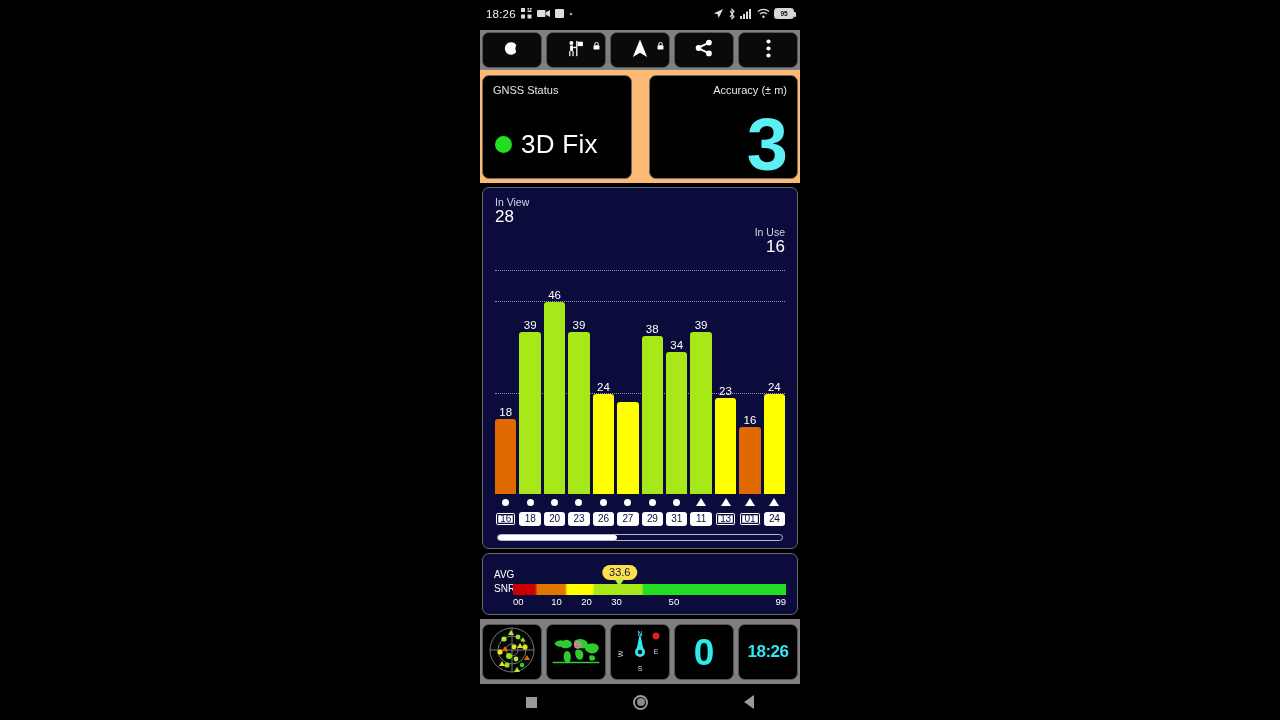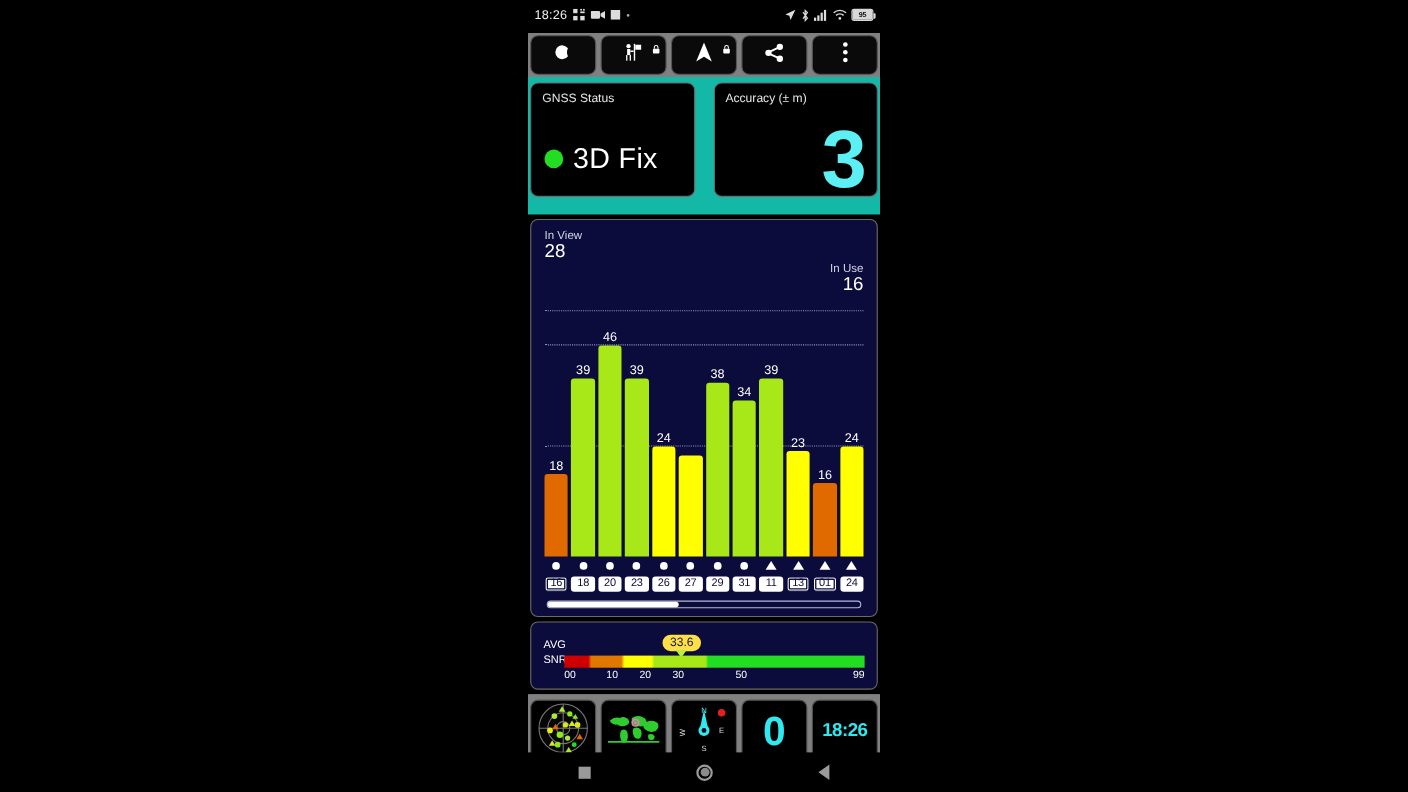--- a/index.html
+++ b/index.html
@@ -34,25 +34,25 @@
 
   
   .toolbar { display:flex; gap:4px; padding:2px 2px; height:40px;
     background:#808080; align-items:center; }
   .tb-btn { flex:1; height:36px; background:#0a0a0a; border:1px solid #555;
     border-radius:7px; display:flex; align-items:center; justify-content:center;
     position:relative; }
   .lockbadge { position:absolute; right:5px; top:3px; width:7px; height:8px; }
 
   
-  .cards { display:flex; gap:17px; padding:5px 2px 16px 2px; background:#14b8a6; }
+  .cards { display:flex; gap:17px; padding:5px 2px 4px 2px; background:#fdba74; }
   .card { flex:1; background:#000; border:1px solid #6a6a6a; border-radius:7px;
     height:104px; padding:8px 10px; position:relative; }
   .card-title { color:#e6e6e6; font-size:11px; }
-  .accuracy-title { text-align:left; }
+  .accuracy-title { text-align:right; }
   .fixrow { display:flex; align-items:center; gap:9px; position:absolute;
     left:12px; bottom:18px; }
   .fixdot { width:17px; height:17px; border-radius:50%; background:#22dd22; }
   .fixtext { color:#fff; font-size:26px; letter-spacing:.3px; }
   .accuracy-val { position:absolute; right:11px; bottom:-4px; color:#5cf0f5;
     font-size:74px; font-weight:bold; line-height:1; letter-spacing:-2px; }
 
   
   .chartpanel { margin:4px 2px 0 2px; background:#0c0c3c; border:1px solid #6a6a6a;
     border-radius:7px; height:362px; position:relative; overflow:hidden; }

